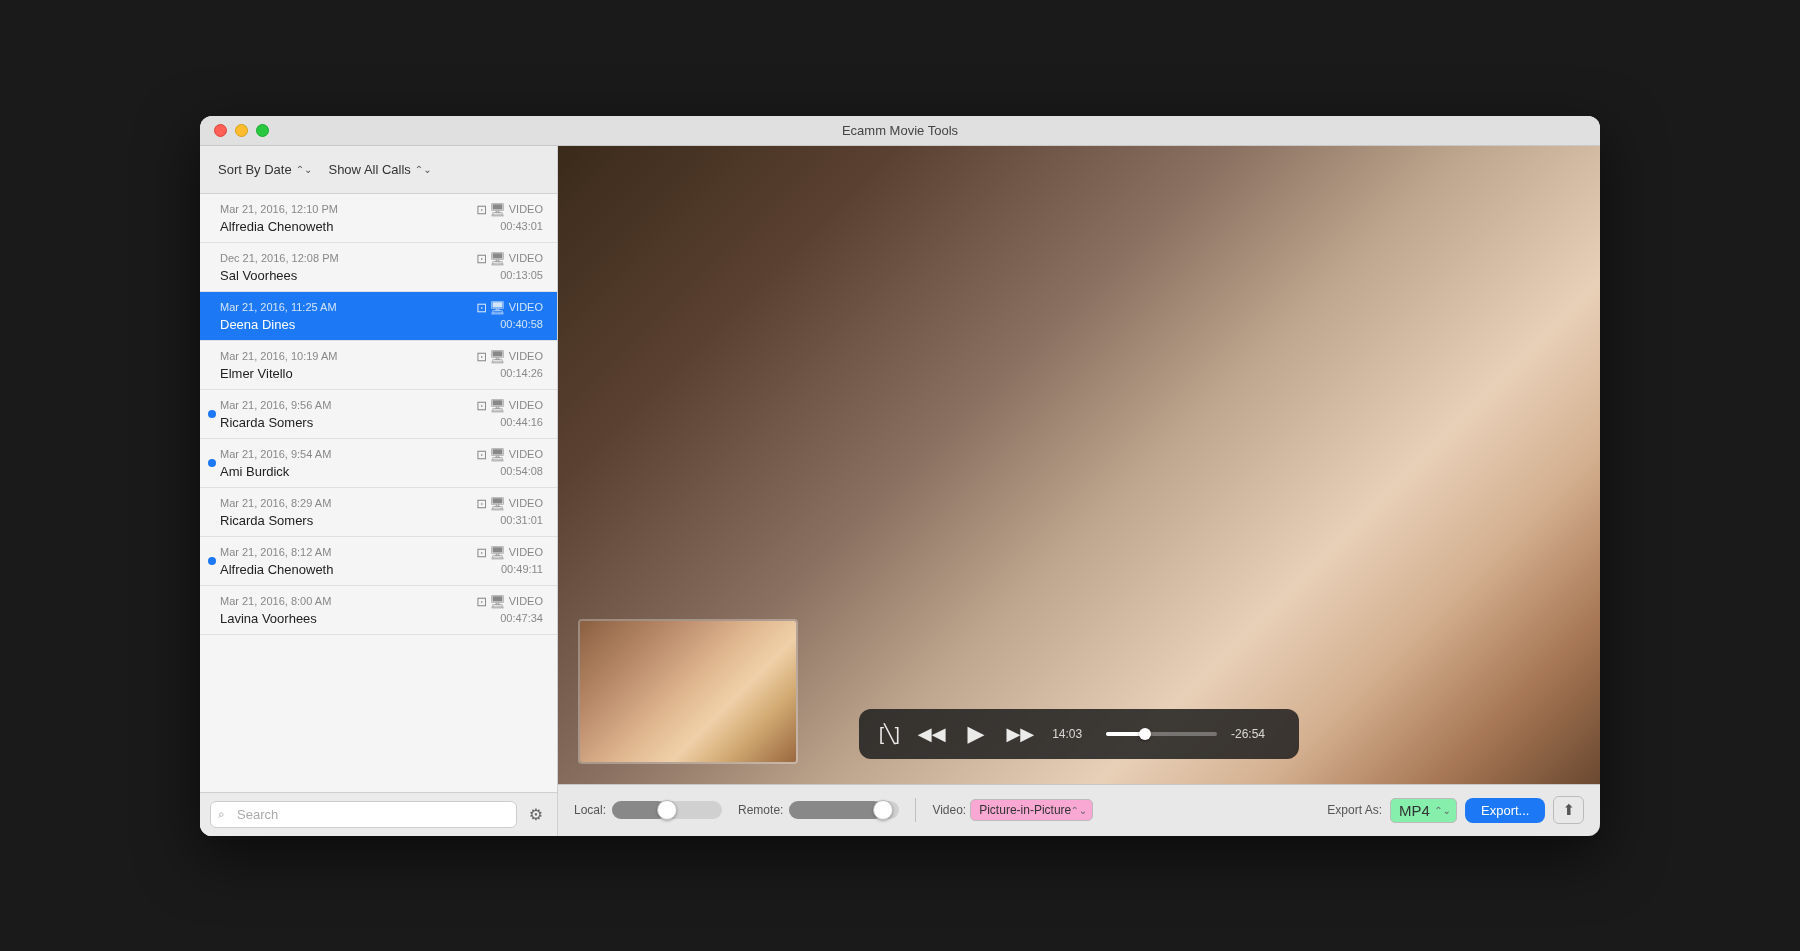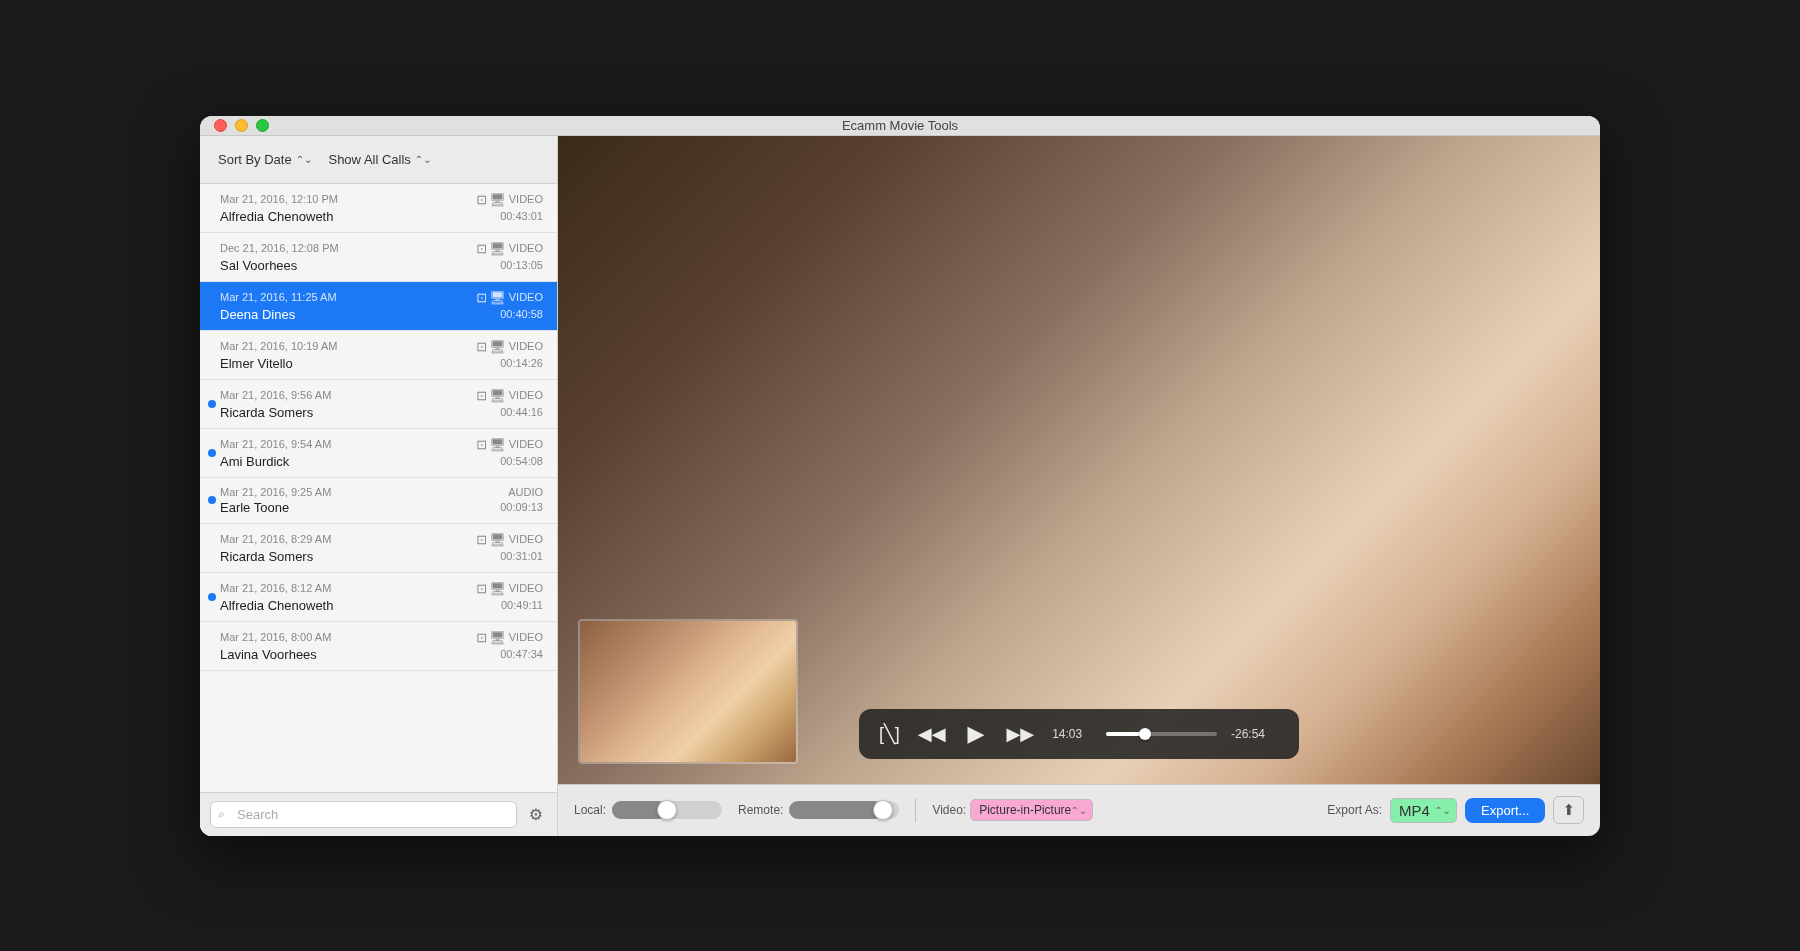--- a/index.html
+++ b/index.html
@@ -16,21 +16,21 @@
       height: 720px;
       background: #f0f0f0;
       border-radius: 12px;
       overflow: hidden;
       box-shadow: 0 20px 60px rgba(0,0,0,0.6);
       display: flex;
       flex-direction: column;
     }
     .title-bar {
       background: #e0e0e0;
-      height: 20px;
+      height: 30px;
       display: flex;
       align-items: center;
       justify-content: center;
       position: relative;
       border-bottom: 1px solid #c8c8c8;
       flex-shrink: 0;
     }
     .traffic-lights {
       position: absolute;
       left: 14px;
@@ -523,32 +523,20 @@
     <div class="call-meta">
       <span class="call-date">Mar 21, 2016, 9:54 AM</span>
       <span class="call-type-badge">
                 <span class="video-icon" style="font-size:13px;">🖥</span>
                 <span>VIDEO</span>
               </span>
     </div>
     <div class="call-info">
       <span class="call-name">Ami Burdick</span>
       <span class="call-duration">00:54:08</span>
-    </div>
-  </div>
-          <div class="call-item unread">
-    <div class="call-meta">
-      <span class="call-date">Mar 21, 2016, 9:25 AM</span>
-      <span class="call-type-badge">
-                <span>AUDIO</span>
-              </span>
-    </div>
-    <div class="call-info">
-      <span class="call-name">Earle Toone</span>
-      <span class="call-duration">00:09:13</span>
     </div>
   </div>
           <div class="call-item">
     <div class="call-meta">
       <span class="call-date">Mar 21, 2016, 8:29 AM</span>
       <span class="call-type-badge">
                 <span class="video-icon" style="font-size:13px;">🖥</span>
                 <span>VIDEO</span>
               </span>
     </div>

